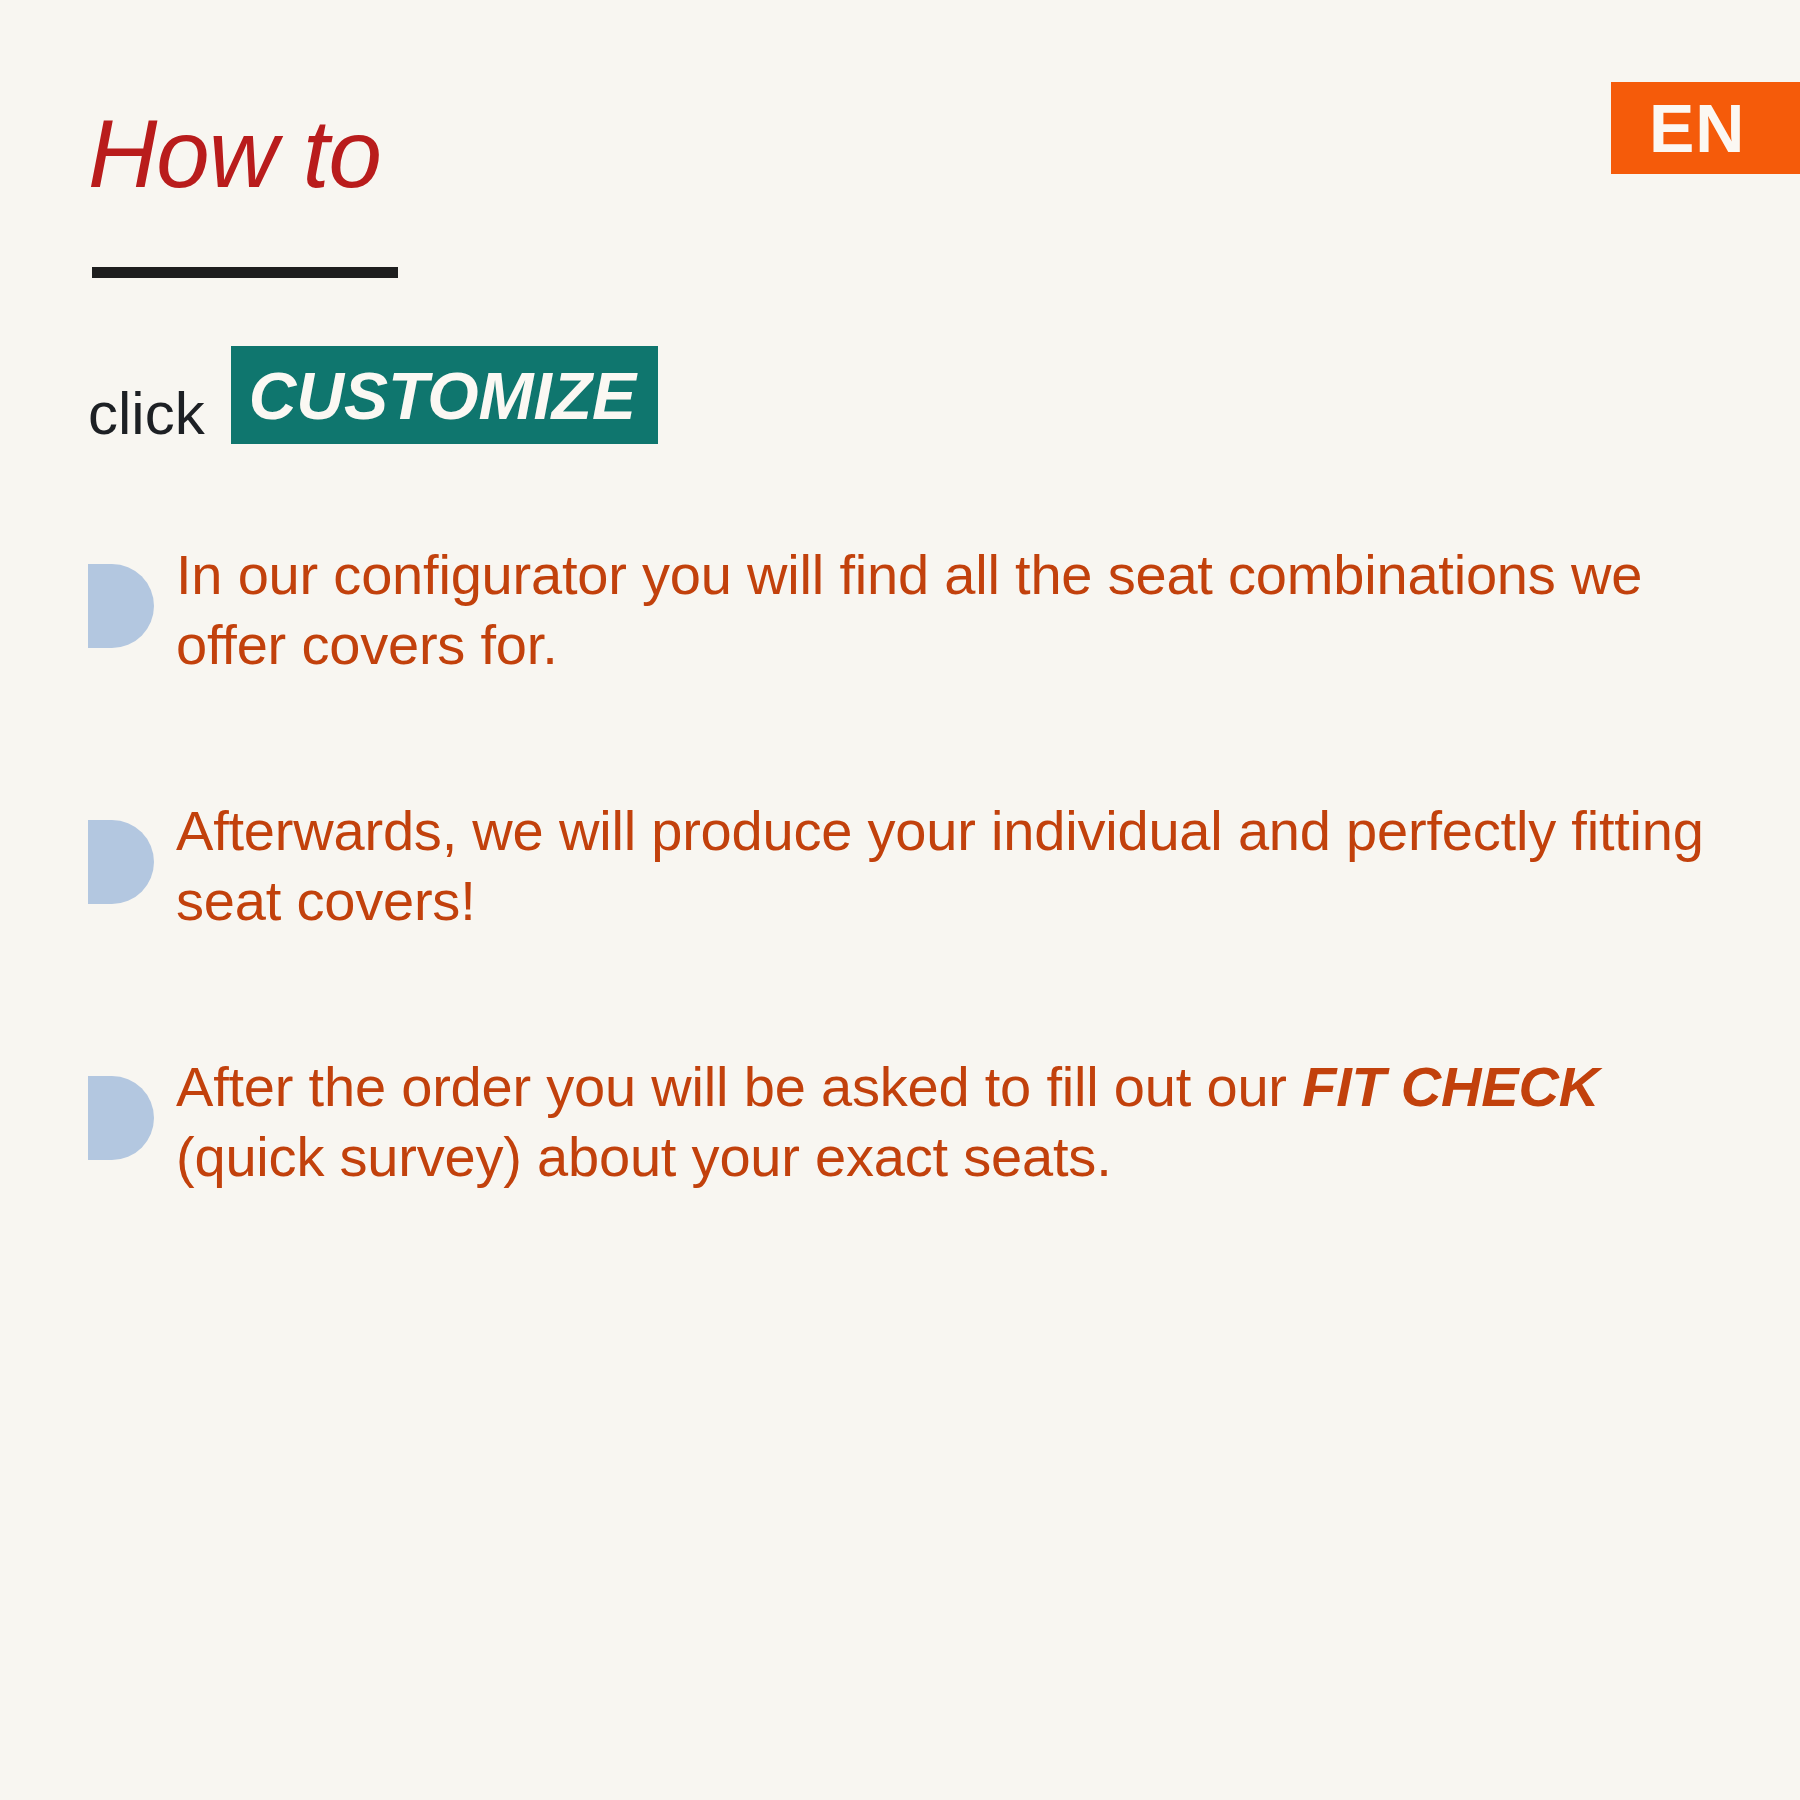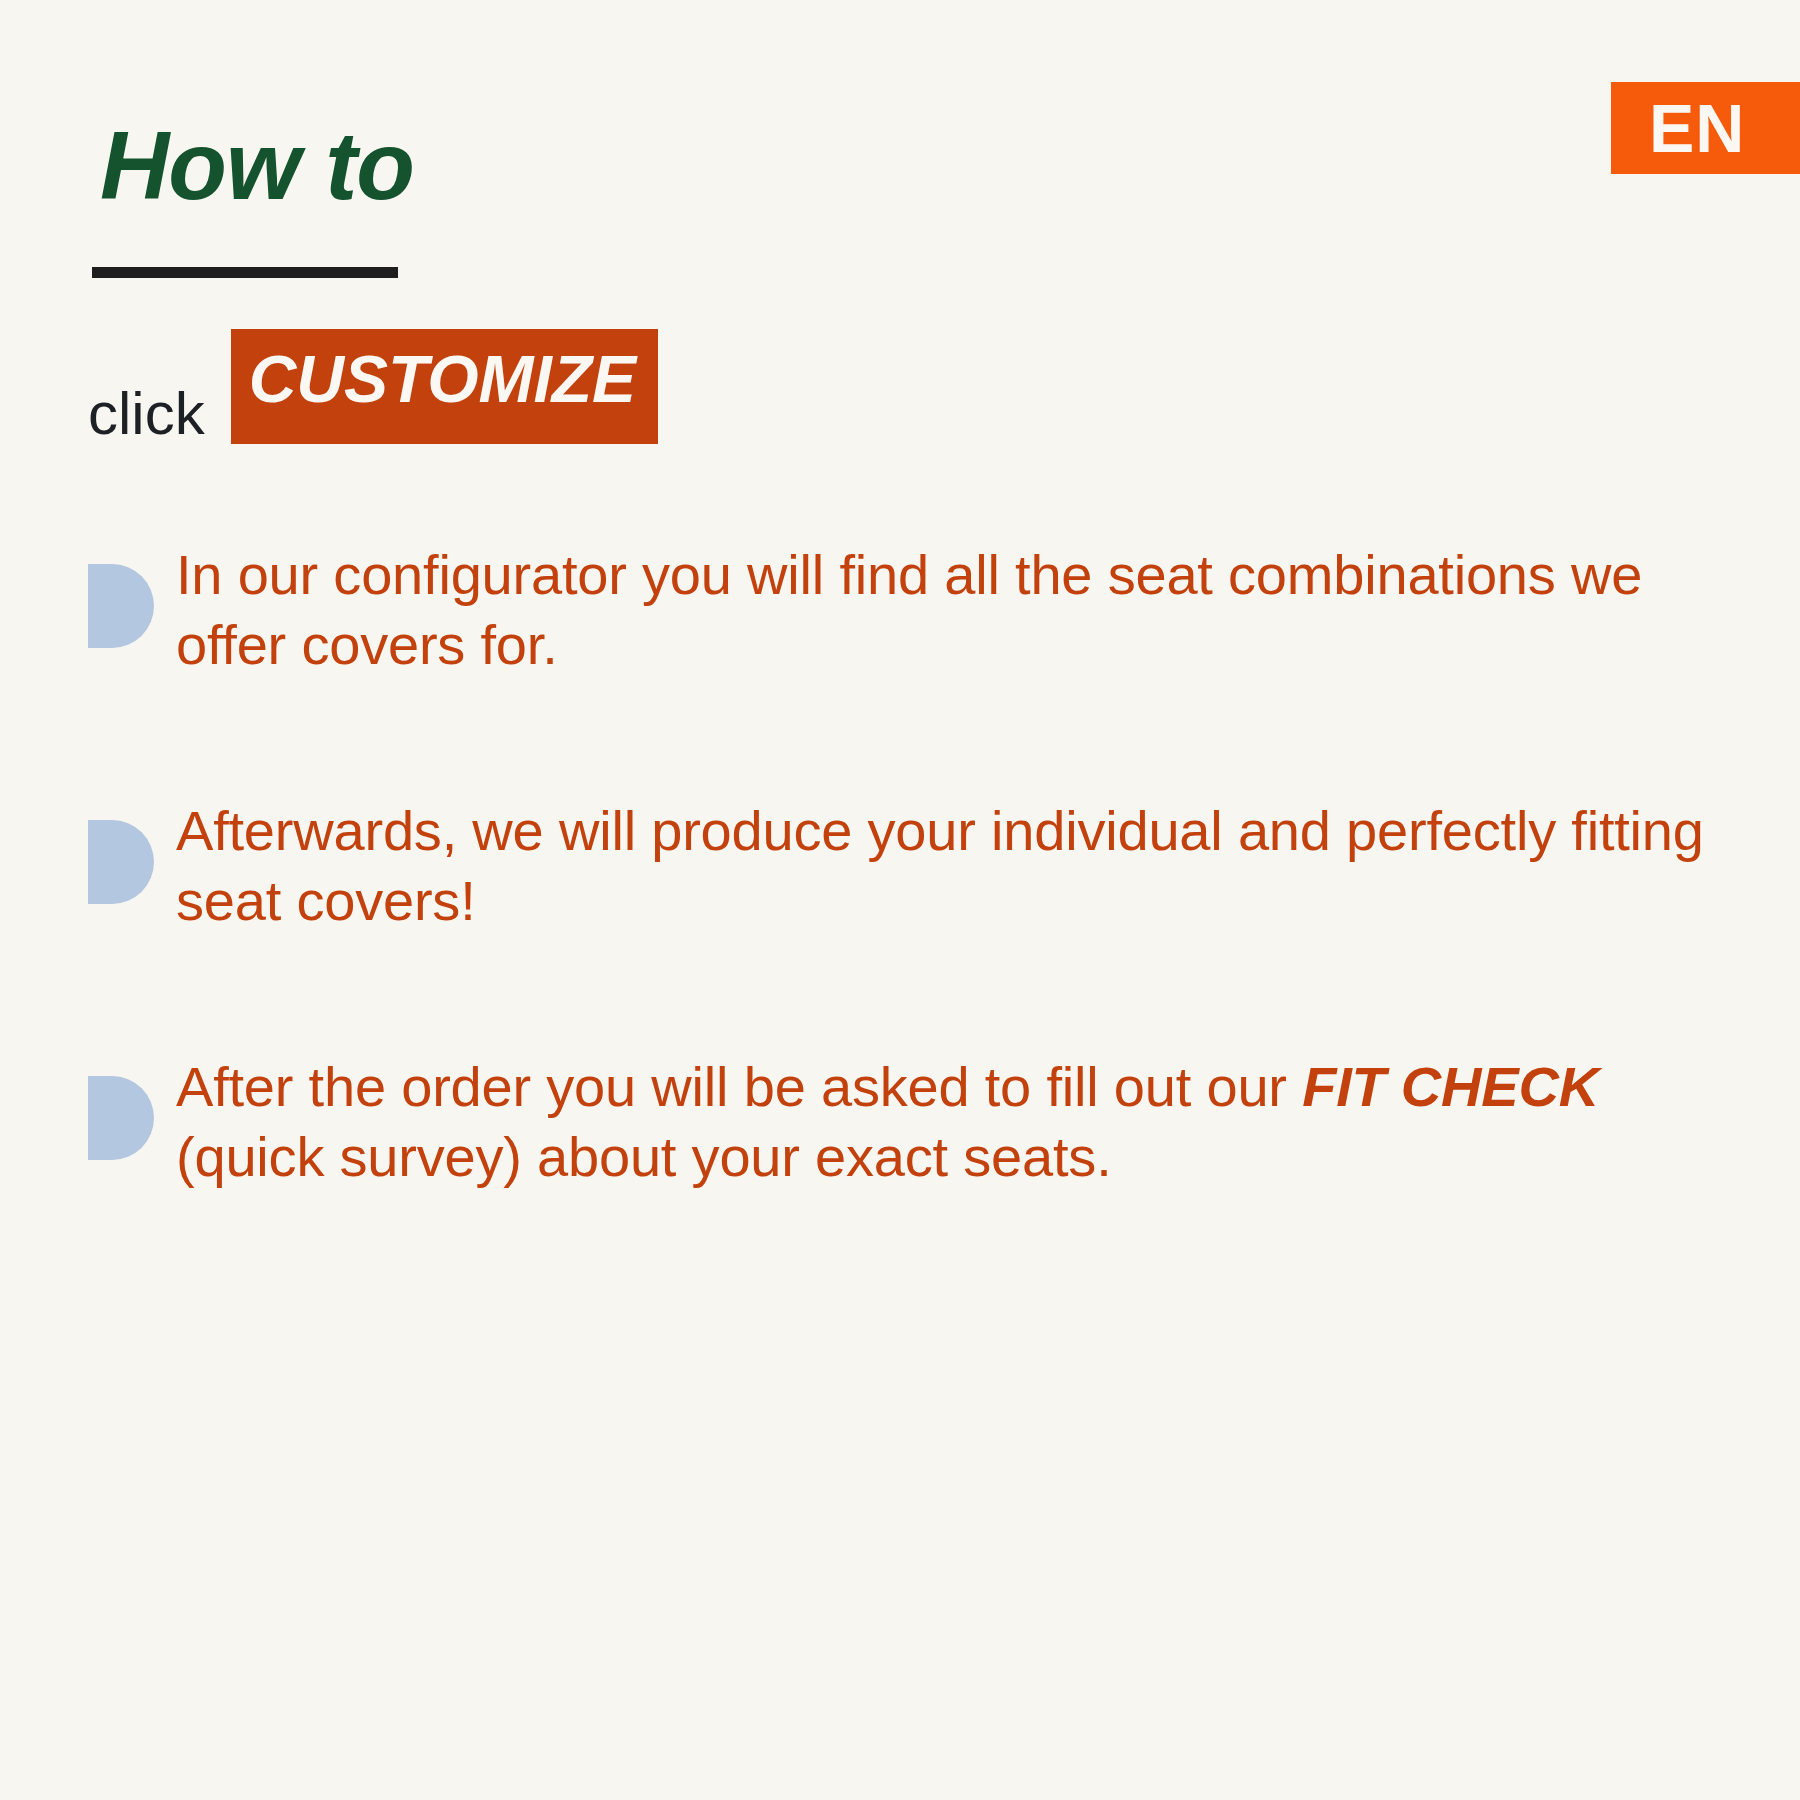--- a/index.html
+++ b/index.html
@@ -46,26 +46,26 @@
 
   
   .title-block {
     position: absolute;
     top: 104px;
     left: 88px;
   }
   .title {
     font-family: "Liberation Sans", sans-serif;
     font-style: italic;
-    font-weight: bold;
+    font-weight: normal;
     font-size: 96px;
     line-height: 1.05;
-    color: #14532d;
+    color: #b91c1c;
     letter-spacing: -1px;
-    margin: 12px;
+    margin: 0;
   }
   .title-rule {
     position: absolute;
     top: 163px;
     left: 4px;
     width: 306px;
     height: 11px;
     background: #1e1e1e;
   }
 
@@ -80,27 +80,27 @@
   }
   .cta-prefix {
     font-size: 60px;
     color: #1d2024;
     font-weight: 400;
     line-height: 1;
     font-family: "Liberation Sans", sans-serif;
   }
   .cta-highlight {
     margin-left: 26px;
-    background: #c2410c;
+    background: #0f766e;
     color: #fbf8f3;
     font-size: 66px;
     font-weight: bold;
     font-style: italic;
     line-height: 1;
-    padding: 17px 22px 32px 18px;
+    padding: 17px 22px 15px 18px;
     letter-spacing: 0px;
     font-family: "Liberation Sans", sans-serif;
   }
 
   
   .bullets {
     position: absolute;
     top: 540px;
     left: 88px;
     width: 1640px;

